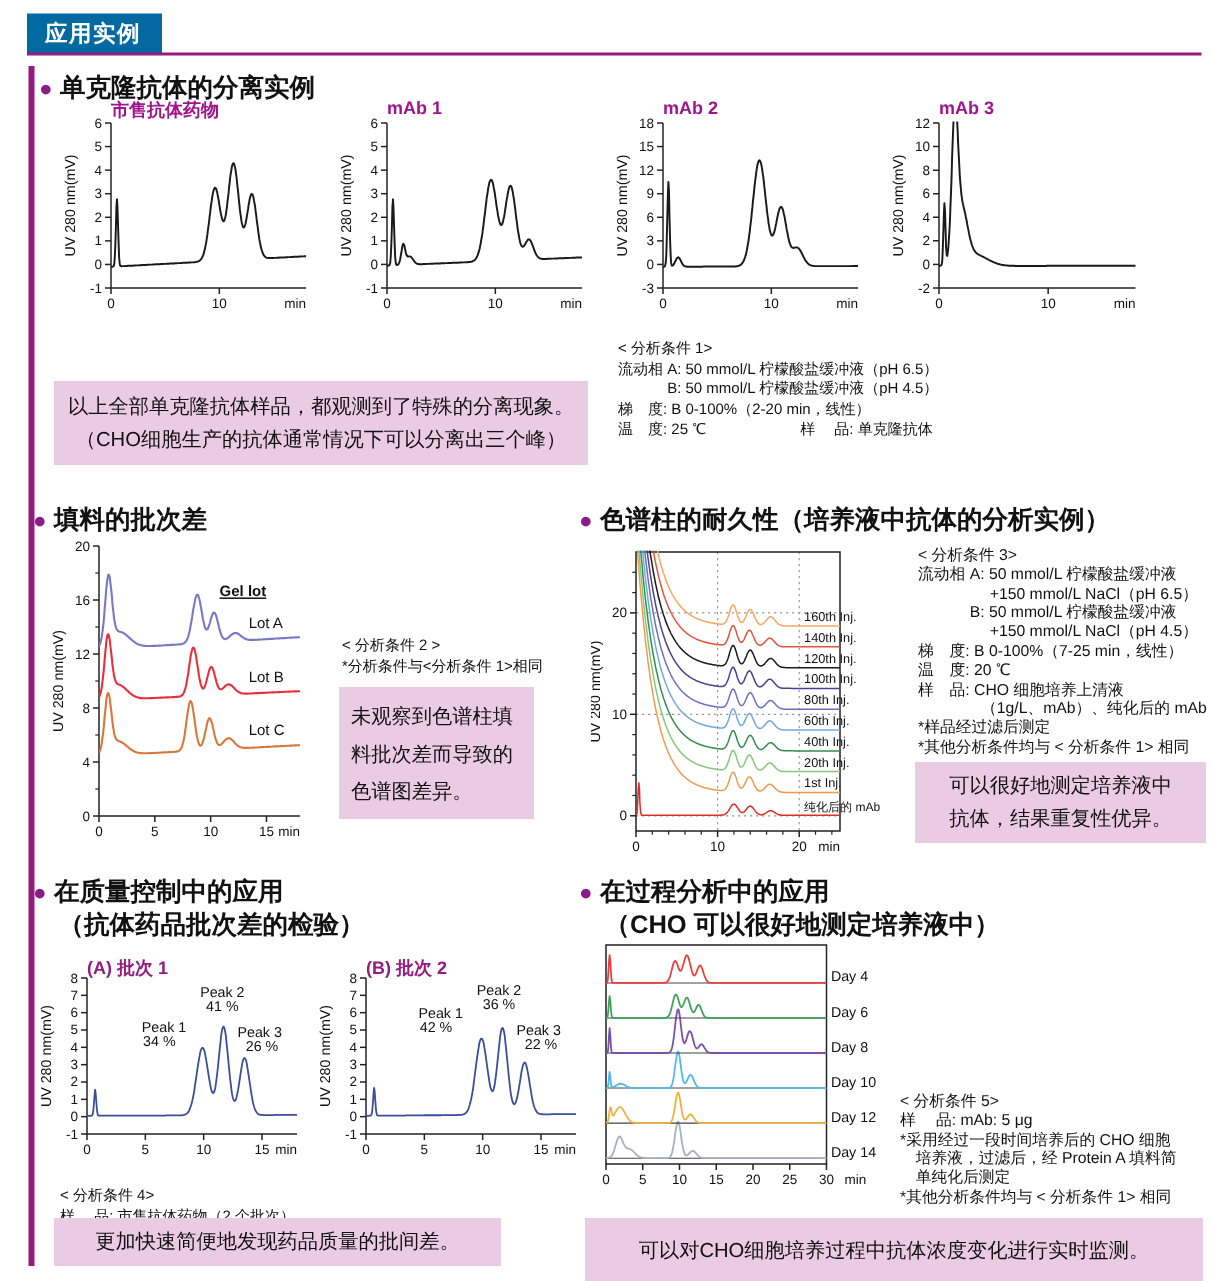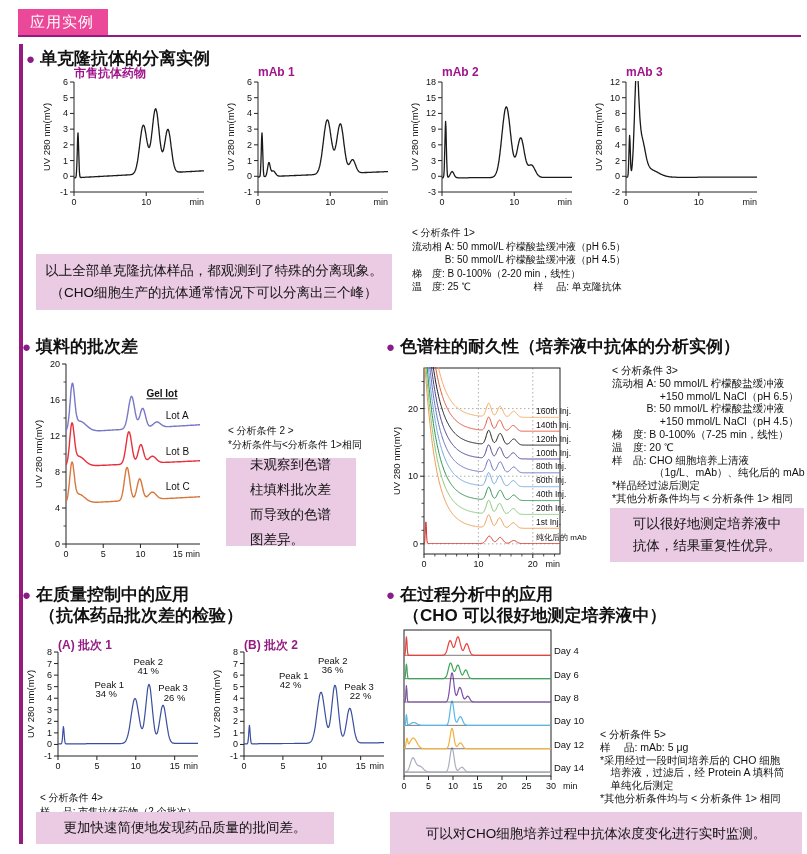--- a/index.html
+++ b/index.html
@@ -1,30 +1,30 @@
 <!DOCTYPE html>
 <html><head>
 <meta charset="utf-8">
 <style>
   html,body{margin:0;padding:0;}
   body{width:807px;height:854px;position:relative;background:#ffffff;
        font-family:"Liberation Sans",sans-serif;color:#111;overflow:hidden;}
   .abs{position:absolute;}
-  .header-badge{display:inline-block;background:#ec4899;color:#fff;font-weight:normal;
+  .header-badge{display:inline-block;background:#0369a1;color:#fff;font-weight:bold;
        font-size:15px;padding:4px 14px 4px 12px;letter-spacing:1px;}
   .header-rule{position:absolute;left:18px;top:35px;right:6px;height:2px;background:#951B81;}
   .side-bar{position:absolute;left:19px;top:44px;width:4px;height:800px;background:#951B81;}
   .sec-title{position:absolute;font-size:17px;font-weight:bold;line-height:21px;color:#111;white-space:nowrap;}
   .sec-title .bullet{color:#8B1A8B;font-size:15px;margin-right:5px;}
   .sec-title .sub{margin-left:17px;font-weight:bold;}
   .cond{position:absolute;font-size:10px;line-height:13.5px;white-space:pre;color:#111;}
   .cond.small{font-size:10.5px;line-height:12.8px;}
   .note{position:absolute;background:#EACBE3;display:flex;flex-direction:column;justify-content:center;
         text-align:center;font-size:13.5px;line-height:22px;color:#111;}
-  .note.left{text-align:left;padding:4px 24px;line-height:25px;box-sizing:border-box;}
+  .note.left{text-align:left;padding:4px 8px;line-height:25px;box-sizing:border-box;}
   .chart{position:absolute;}
   .chart-title{position:absolute;text-align:left;font-weight:bold;font-size:12px;top:1px;white-space:nowrap;}
   svg{display:block;}
   svg text{font-family:"Liberation Sans",sans-serif;}
   .tk{font-size:9px;fill:#111;}
   .yl{font-size:9.5px;fill:#111;}
   .lb{fill:#111;}
 </style>
 </head>
 <body>

